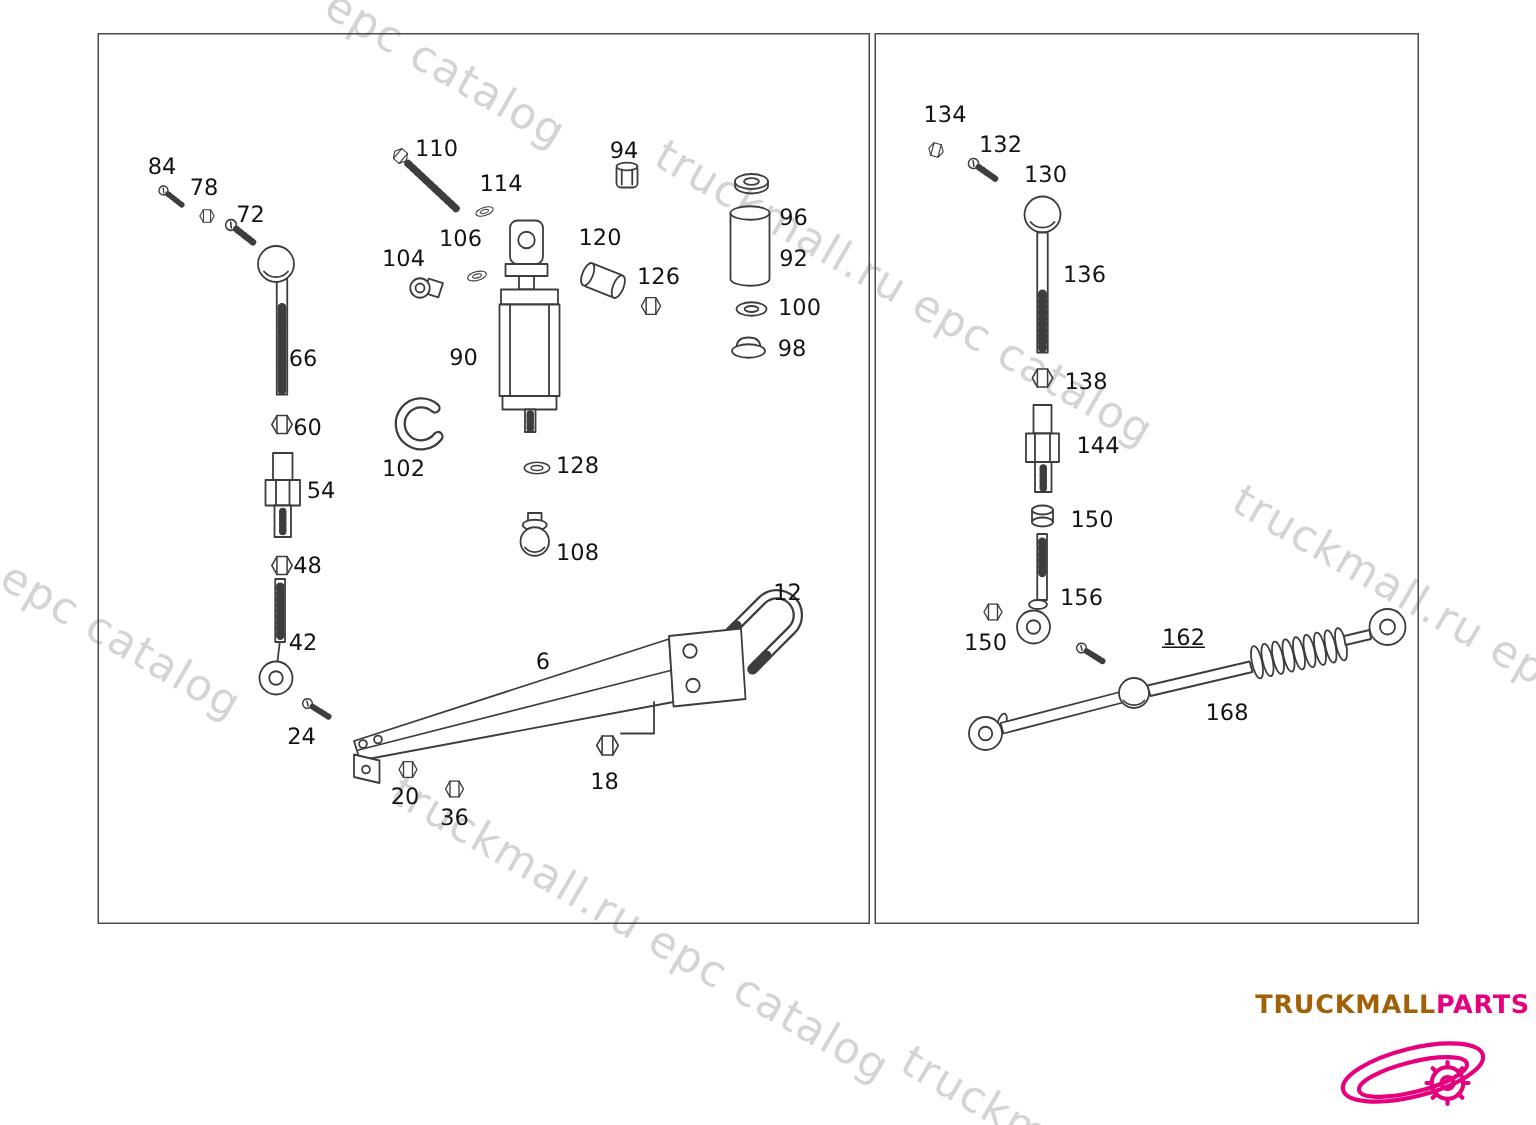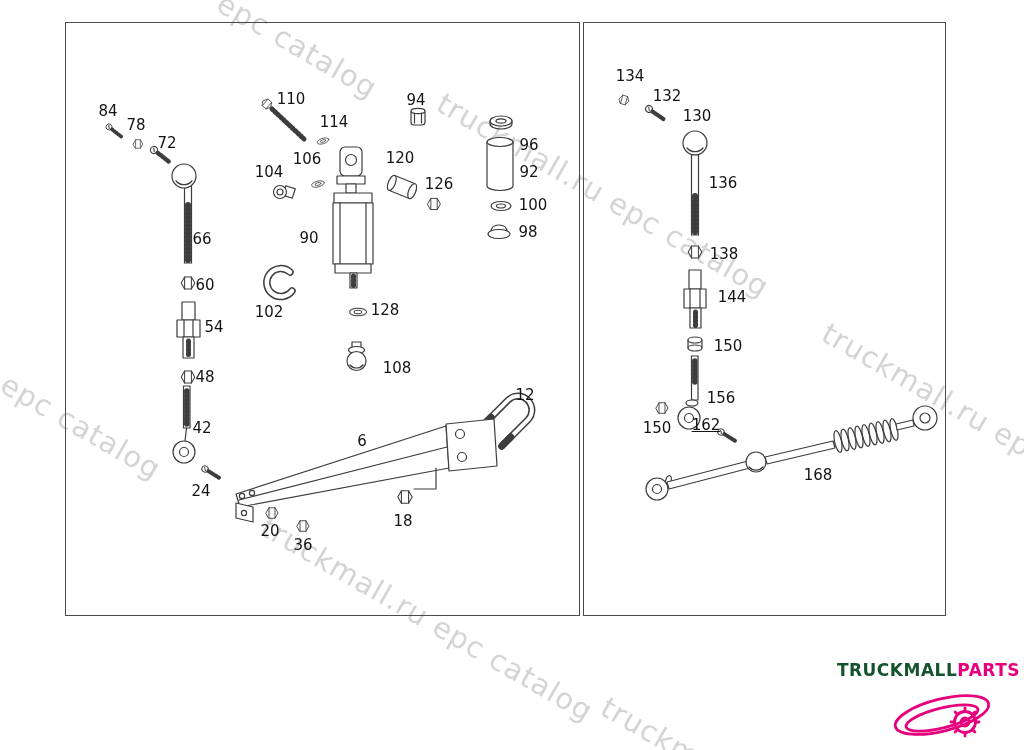--- a/index.html
+++ b/index.html
@@ -283,38 +283,38 @@
       <span class="part-label" style="left: 439px; top: 184px;">126</span>
       <span class="part-label" style="left: 533px; top: 205px;">100</span>
       <span class="part-label" style="left: 528px; top: 232px;">98</span>
       <span class="part-label" style="left: 202px; top: 239px;">66</span>
       <span class="part-label" style="left: 309px; top: 238px;">90</span>
       <span class="part-label" style="left: 205px; top: 285px;">60</span>
       <span class="part-label" style="left: 214px; top: 327px;">54</span>
       <span class="part-label" style="left: 385px; top: 310px;">128</span>
       <span class="part-label" style="left: 269px; top: 312px;">102</span>
       <span class="part-label" style="left: 205px; top: 377px;">48</span>
-      <span class="part-label" style="left: 385px; top: 368px; margin-left: 12px;">108</span>
+      <span class="part-label" style="left: 385px; top: 368px;">108</span>
       <span class="part-label" style="left: 202px; top: 428px;">42</span>
       <span class="part-label" style="left: 525px; top: 395px;">12</span>
       <span class="part-label" style="left: 362px; top: 441px;">6</span>
       <span class="part-label" style="left: 201px; top: 491px;">24</span>
       <span class="part-label" style="left: 270px; top: 531px;">20</span>
       <span class="part-label" style="left: 303px; top: 545px;">36</span>
       <span class="part-label" style="left: 403px; top: 521px;">18</span>
       <span class="part-label" style="left: 630px; top: 76px;">134</span>
       <span class="part-label" style="left: 667px; top: 96px;">132</span>
       <span class="part-label" style="left: 697px; top: 116px;">130</span>
       <span class="part-label" style="left: 723px; top: 183px;">136</span>
       <span class="part-label" style="left: 724px; top: 254px;">138</span>
       <span class="part-label" style="left: 732px; top: 297px;">144</span>
       <span class="part-label" style="left: 728px; top: 346px;">150</span>
       <span class="part-label" style="left: 721px; top: 398px;">156</span>
       <span class="part-label" style="left: 657px; top: 428px;">150</span>
-      <span class="part-label" style="left: 706px; top: 425px; text-decoration: underline;">162</span>
+      <span class="part-label" style="left: 789px; top: 425px; text-decoration: underline;">162</span>
       <span class="part-label" style="left: 806px; top: 475px; margin-left: 12px;">168</span>
     </div>
 
   <div class="logo-text">
-    <span style="color: #14532d;">TRUCKMALL</span><span class="accent" style="color: rgb(230, 0, 126);">PARTS</span>
+    <span style="color: #a16207;">TRUCKMALL</span><span class="accent" style="color: rgb(230, 0, 126);">PARTS</span>
   </div>
 
 </div>
 
 </body></html>

